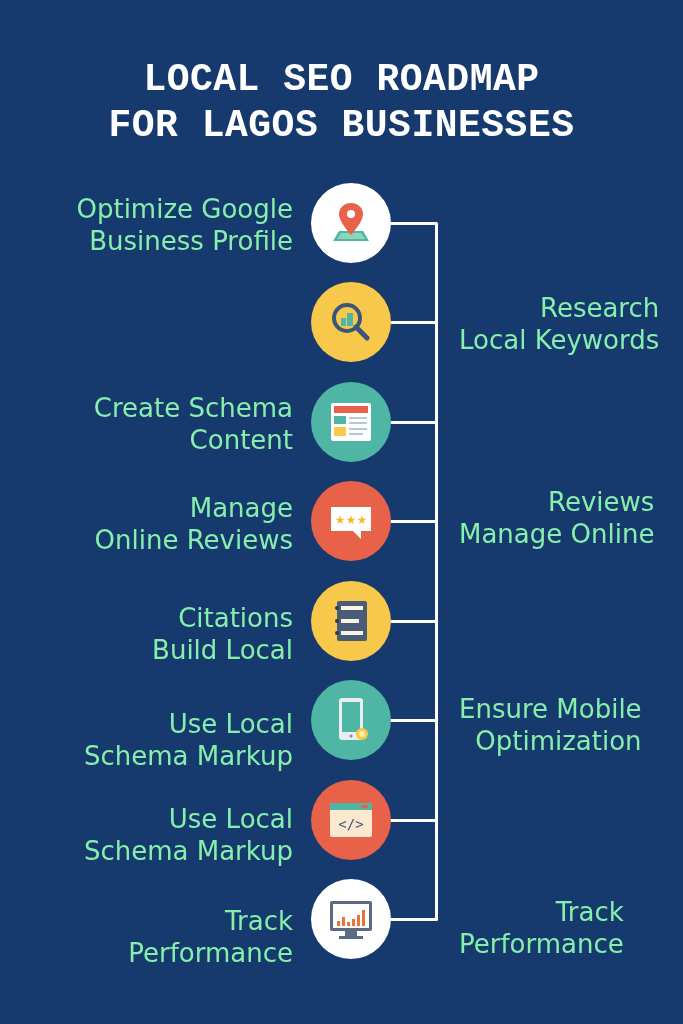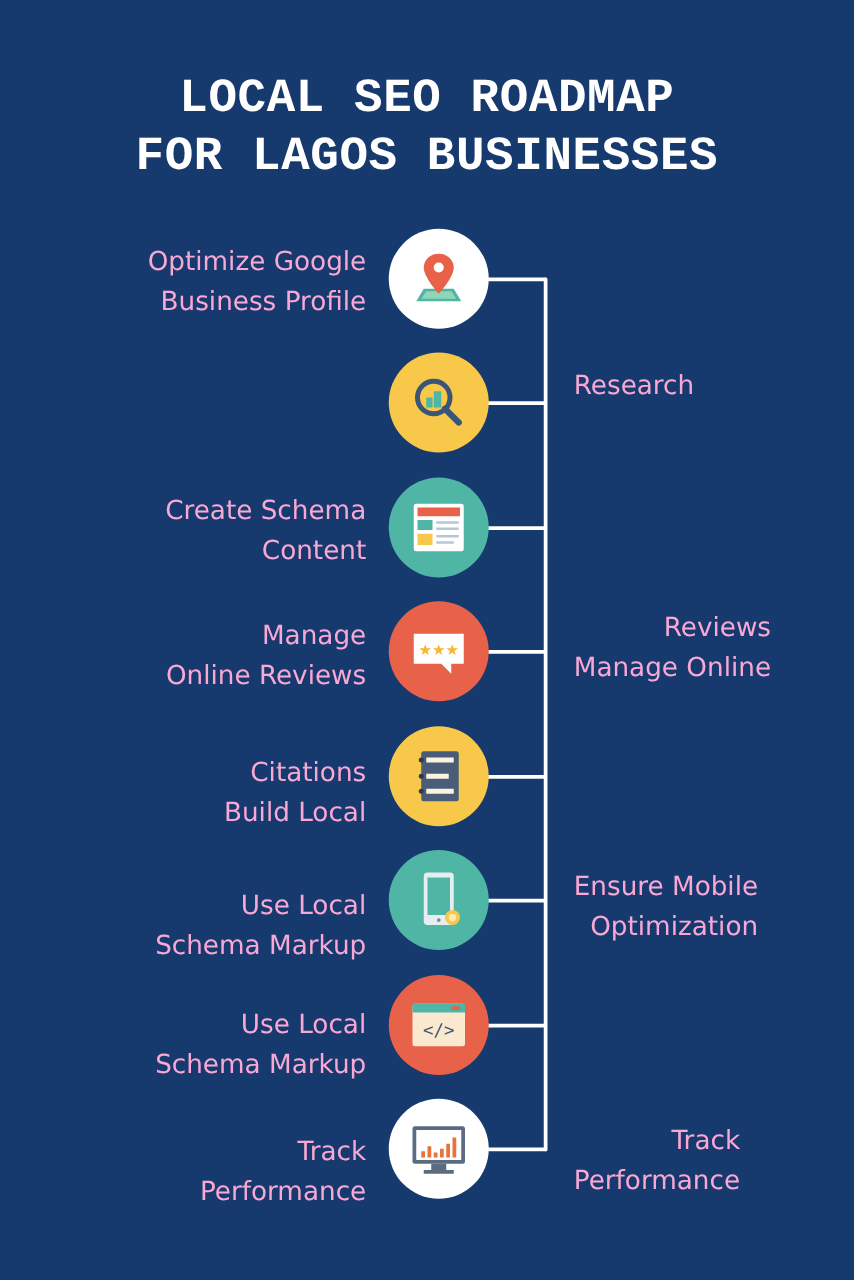--- a/index.html
+++ b/index.html
@@ -22,21 +22,21 @@
   }
   .hline {
     position:absolute; left:390px; width:47px; height:3px; background:#ffffff;
   }
   .circle {
     position:absolute; left:311px; width:80px; height:80px;
     border-radius:50%; display:flex; align-items:center; justify-content:center;
   }
   .circle svg { width:56px; height:56px; }
   .label {
-    position:absolute; font-size:21px; line-height:32px; color:#f9a8d4;
+    position:absolute; font-size:26px; line-height:32px; color:#86efac;
   }
   .label span { display:block; }
   .label.left { right:390px; text-align:right; }
   .label.right { left:459px; text-align:right; }
 </style>
 </head>
 <body>
 
 <h1 class="title">
   <span>LOCAL SEO ROADMAP</span>
@@ -161,20 +161,21 @@
   <span>Use Local</span>
   <span>Schema Markup</span>
 </div>
 <div class="label left" style="top:905px">
   <span>Track</span>
   <span>Performance</span>
 </div>
 
 <div class="label right" style="top:292px">
   <span>Research</span>
+  <span>Local Keywords</span>
 </div>
 <div class="label right" style="top:486px">
   <span>Reviews</span>
   <span>Manage Online</span>
 </div>
 <div class="label right" style="top:693px">
   <span>Ensure Mobile</span>
   <span>Optimization</span>
 </div>
 <div class="label right" style="top:896px">

